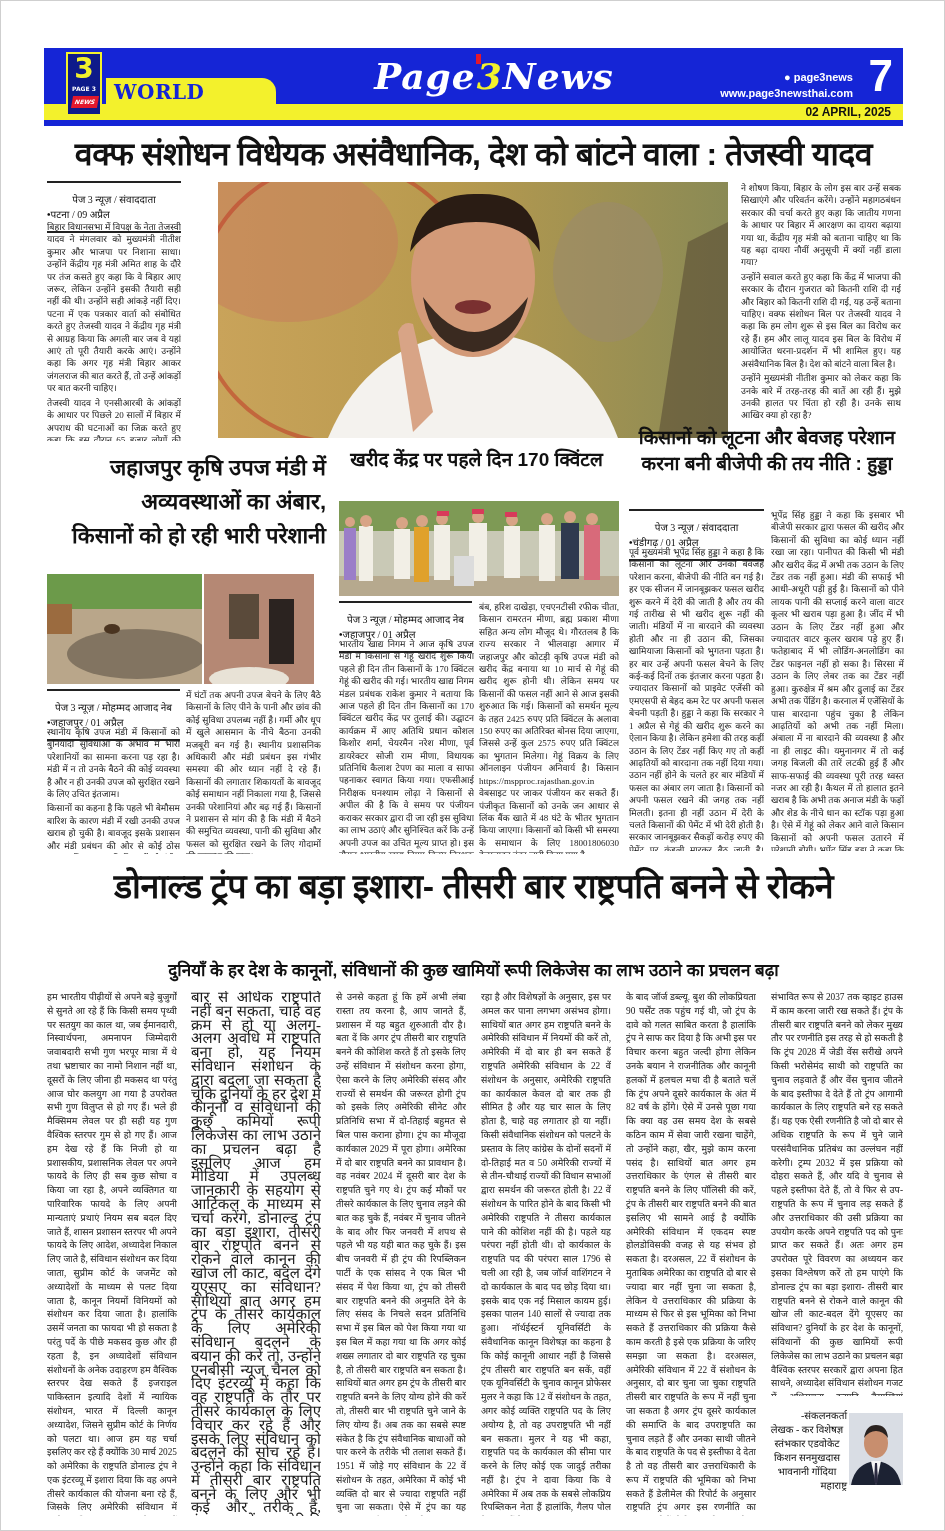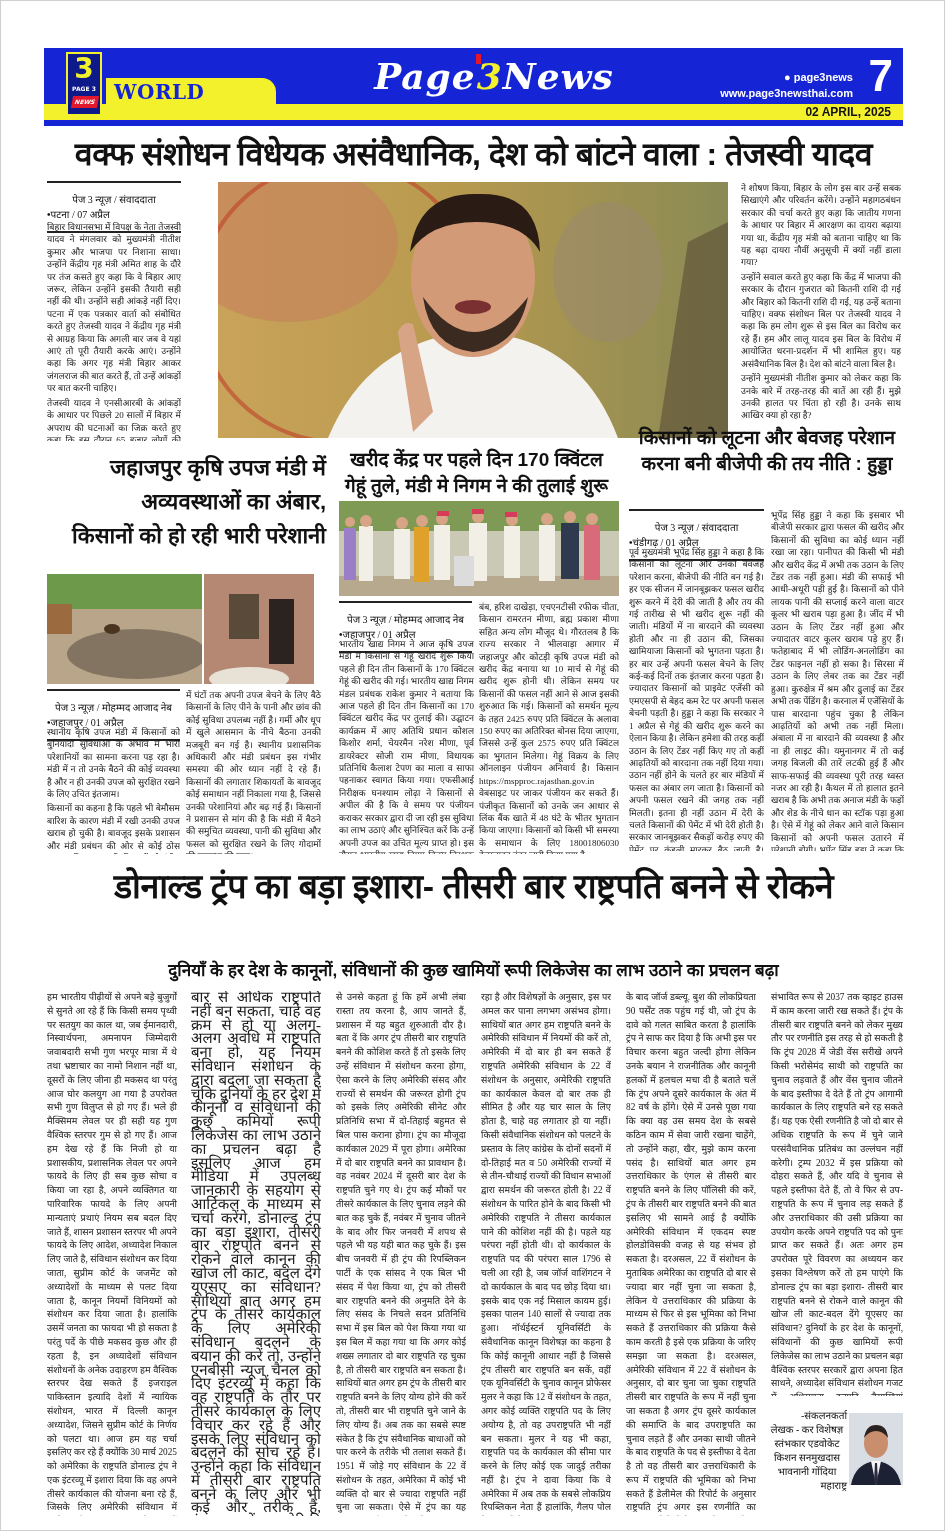--- a/index.html
+++ b/index.html
@@ -61,21 +61,21 @@
     <div class="social">● page3news</div>
     <div class="web">www.page3newsthai.com</div>
     <div class="pageno">7</div>
     <div class="date">02 APRIL, 2025</div>
   </div>
 
   <div class="h-main">वक्फ संशोधन विधेयक असंवैधानिक, देश को बांटने वाला : तेजस्वी यादव</div>
 
   <div class="byline" style="left:46px;top:180px;width:134px">
     <span class="b1">पेज 3 न्यूज़ /  संवाददाता</span>
-    <span class="b2">पटना / 07 अप्रैल</span>
+    <span class="b2">पटना / 09 अप्रैल</span>
   </div>
   <div class="col" style="left:46px;top:220px;width:134px;height:220px">
     <p>बिहार विधानसभा में विपक्ष के नेता तेजस्वी यादव ने मंगलवार को मुख्यमंत्री नीतीश कुमार और भाजपा पर निशाना साधा। उन्होंने केंद्रीय गृह मंत्री अमित शाह के दौरे पर तंज कसते हुए कहा कि वे बिहार आए जरूर, लेकिन उन्होंने इसकी तैयारी सही नहीं की थी। उन्होंने सही आंकड़े नहीं दिए। पटना में एक पत्रकार वार्ता को संबोधित करते हुए तेजस्वी यादव ने केंद्रीय गृह मंत्री से आग्रह किया कि अगली बार जब वे यहां आएं तो पूरी तैयारी करके आएं। उन्होंने कहा कि अगर गृह मंत्री बिहार आकर जंगलराज की बात करते हैं, तो उन्हें आंकड़ों पर बात करनी चाहिए।</p>
     <p>तेजस्वी यादव ने एनसीआरबी के आंकड़ों के आधार पर पिछले 20 सालों में बिहार में अपराध की घटनाओं का जिक्र करते हुए कहा कि इस दौरान 65 हजार लोगों की हत्याएं हुई हैं, एक लाख अपहरण हुए हैं और तीन लाख से ज्यादा चोरी की घटनाएं हुई हैं।</p>
 
   </div>
 
   <div class="photo" style="left:217px;top:181px;width:510px;height:256px">
     <svg width="510" height="256" viewBox="0 0 510 256">
       <defs>
@@ -135,21 +135,20 @@
   <div class="col" style="left:46px;top:725px;width:133px;height:128px">
     <p>स्थानीय कृषि उपज मंडी में किसानों को बुनियादी सुविधाओं के अभाव में भारी परेशानियों का सामना करना पड़ रहा है। मंडी में न तो उनके बैठने की कोई व्यवस्था है और न ही उनकी उपज को सुरक्षित रखने के लिए उचित इंतजाम।</p>
     <p>किसानों का कहना है कि पहले भी बेमौसम बारिश के कारण मंडी में रखी उनकी उपज खराब हो चुकी है। बावजूद इसके प्रशासन और मंडी प्रबंधन की ओर से कोई ठोस कदम नहीं उठाए गए हैं। किसानों को मंडी</p>
   </div>
   <div class="col" style="left:185px;top:688px;width:135px;height:165px">
     <p>में घंटों तक अपनी उपज बेचने के लिए बैठे किसानों के लिए पीने के पानी और छांव की कोई सुविधा उपलब्ध नहीं है। गर्मी और धूप में खुले आसमान के नीचे बैठना उनकी मजबूरी बन गई है। स्थानीय प्रशासनिक अधिकारी और मंडी प्रबंधन इस गंभीर समस्या की ओर ध्यान नहीं दे रहे हैं। किसानों की लगातार शिकायतों के बावजूद कोई समाधान नहीं निकाला गया है, जिससे उनकी परेशानियां और बढ़ गई हैं। किसानों ने प्रशासन से मांग की है कि मंडी में बैठने की समुचित व्यवस्था, पानी की सुविधा और फसल को सुरक्षित रखने के लिए गोदामों की व्यवस्था की जाए।</p>
   </div>
 
   <div class="h3" style="left:333px;top:446px;width:285px">
     <div>खरीद केंद्र पर पहले दिन 170 क्विंटल</div>
-    <div>गेहूं तुले, मंडी मे निगम ने की तुलाई शुरू</div>
   </div>
   <div class="photo" style="left:338px;top:500px;width:280px;height:95px">
     <svg width="280" height="95" viewBox="0 0 280 95">
       <rect width="280" height="95" fill="#c9c9b6"></rect>
       <rect width="280" height="30" fill="#7e9a55"></rect>
       <rect y="75" width="280" height="20" fill="#b6a98e"></rect>
       <g fill="#f2efe6">
         <rect x="20" y="25" width="14" height="55"></rect>
           <rect x="55" y="28" width="16" height="50"></rect>
           <rect x="95" y="24" width="16" height="55"></rect>

